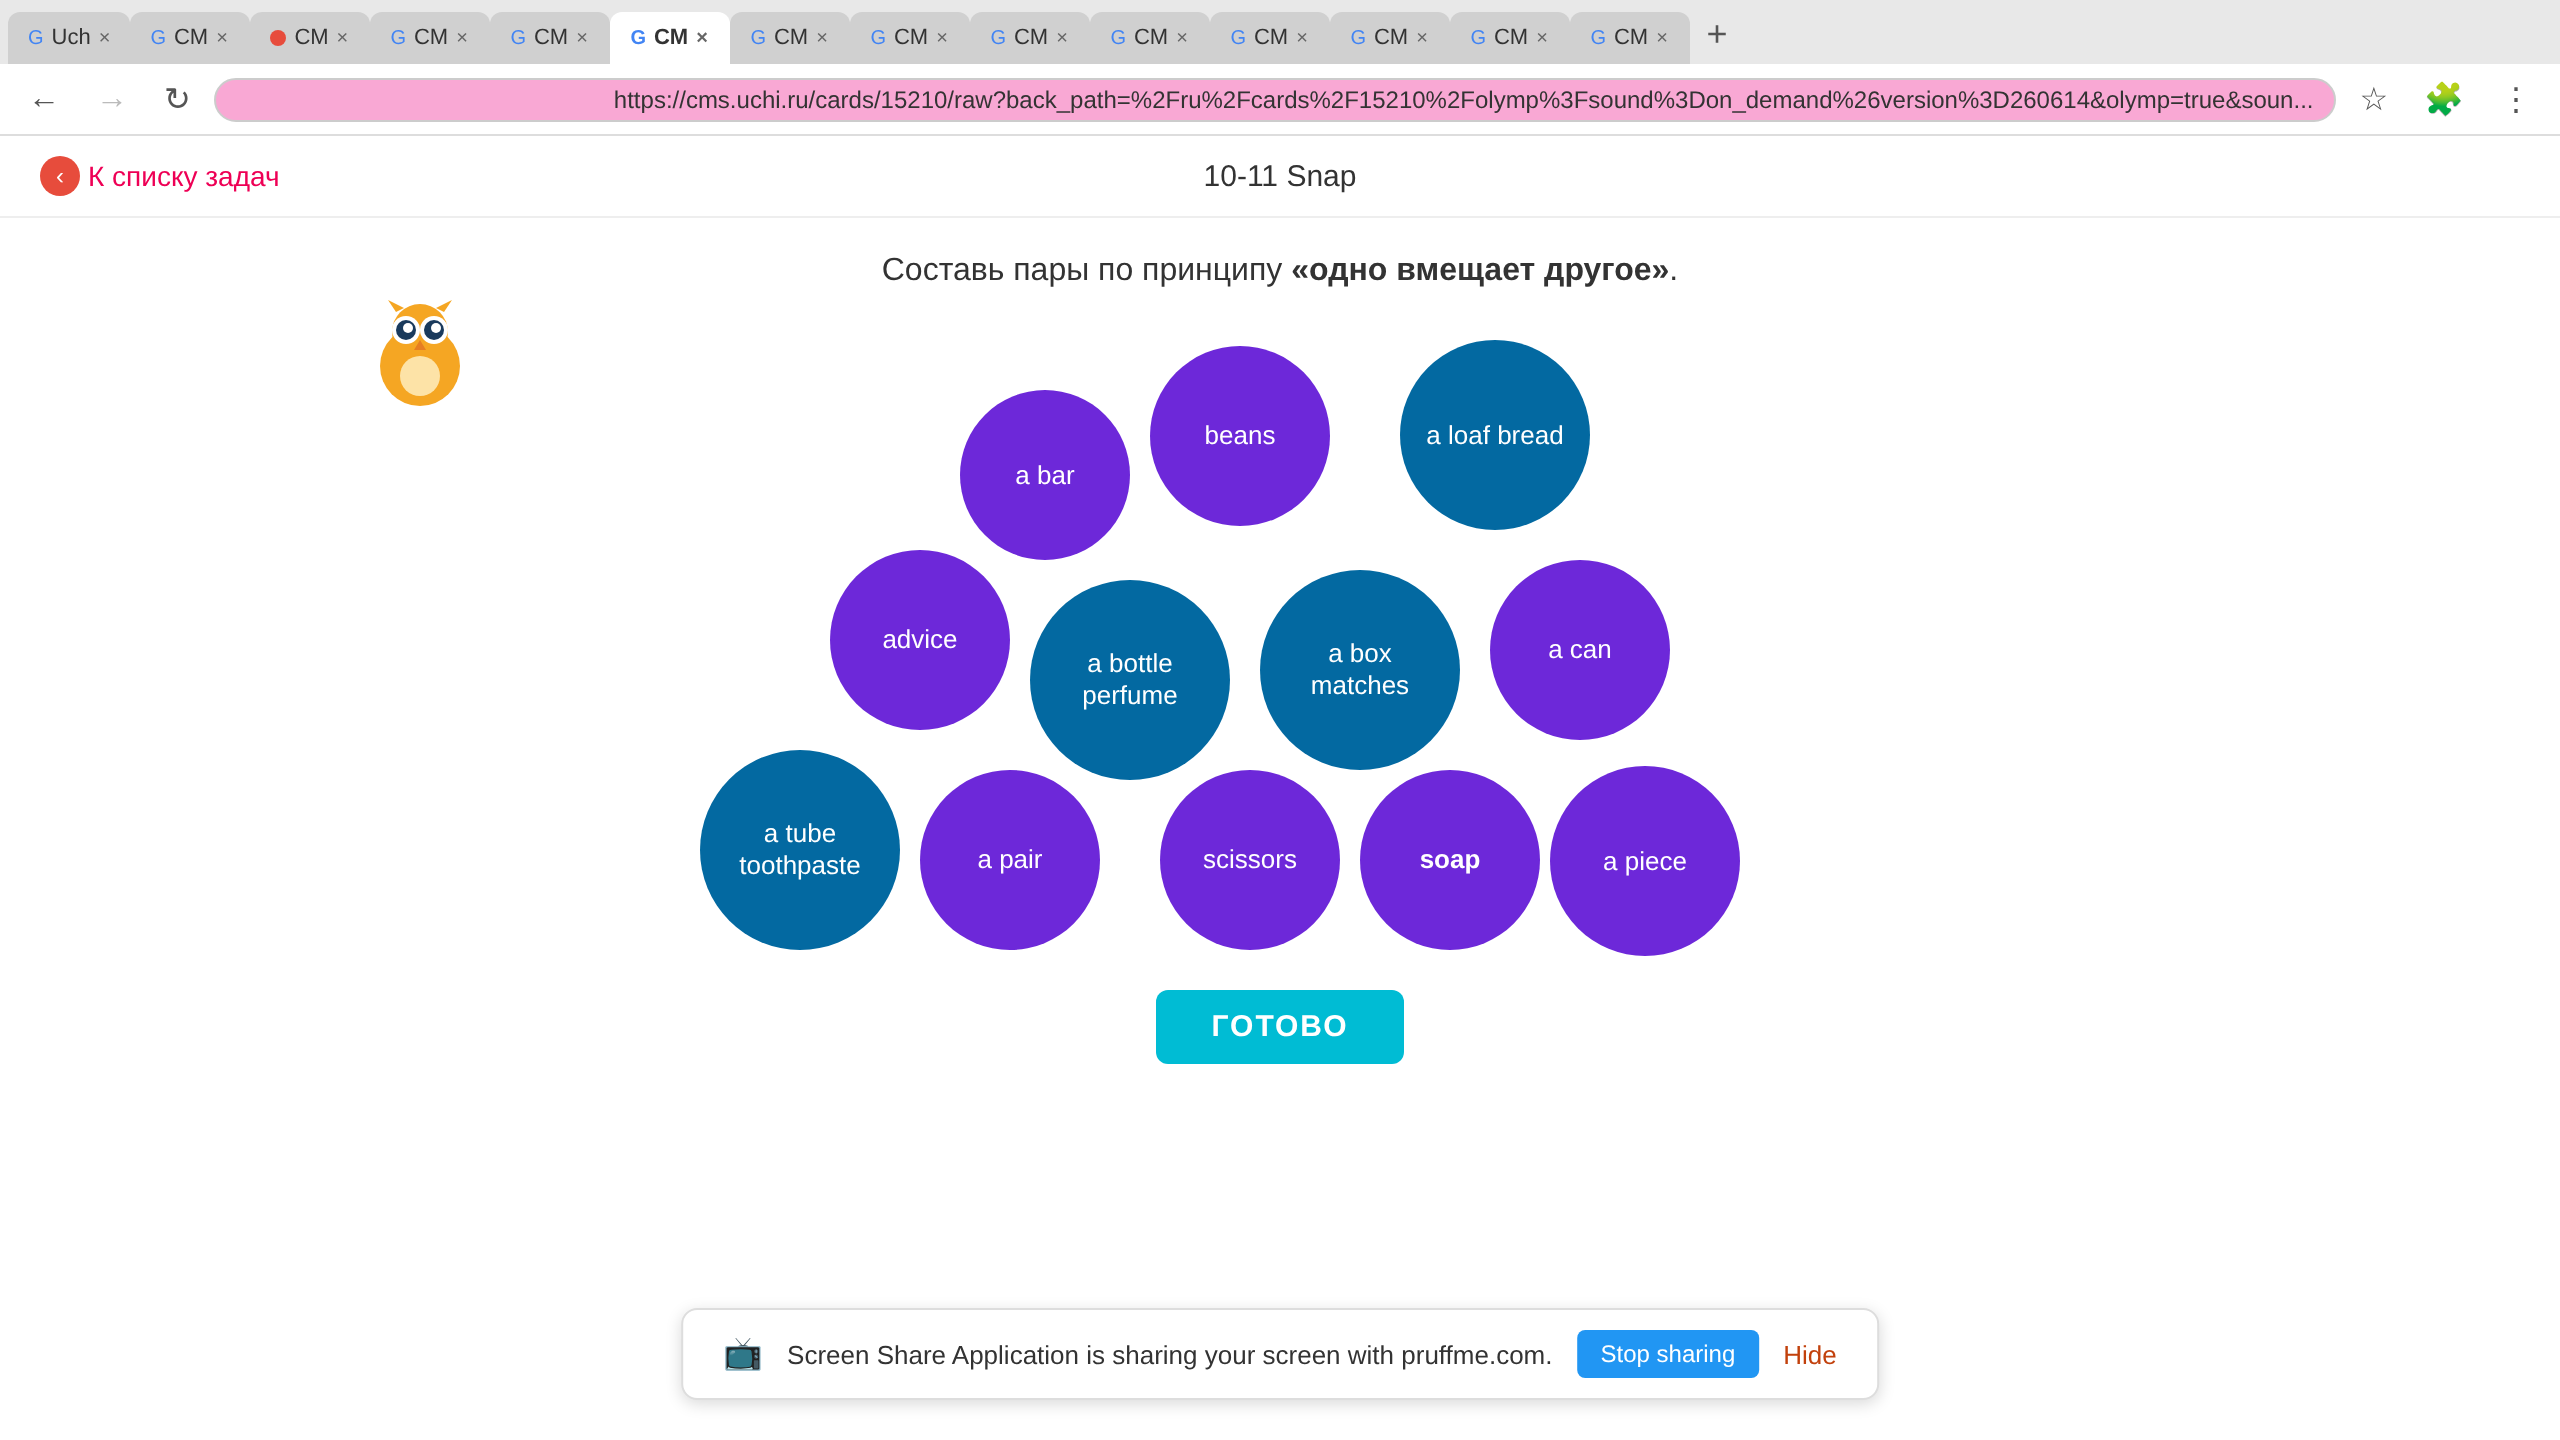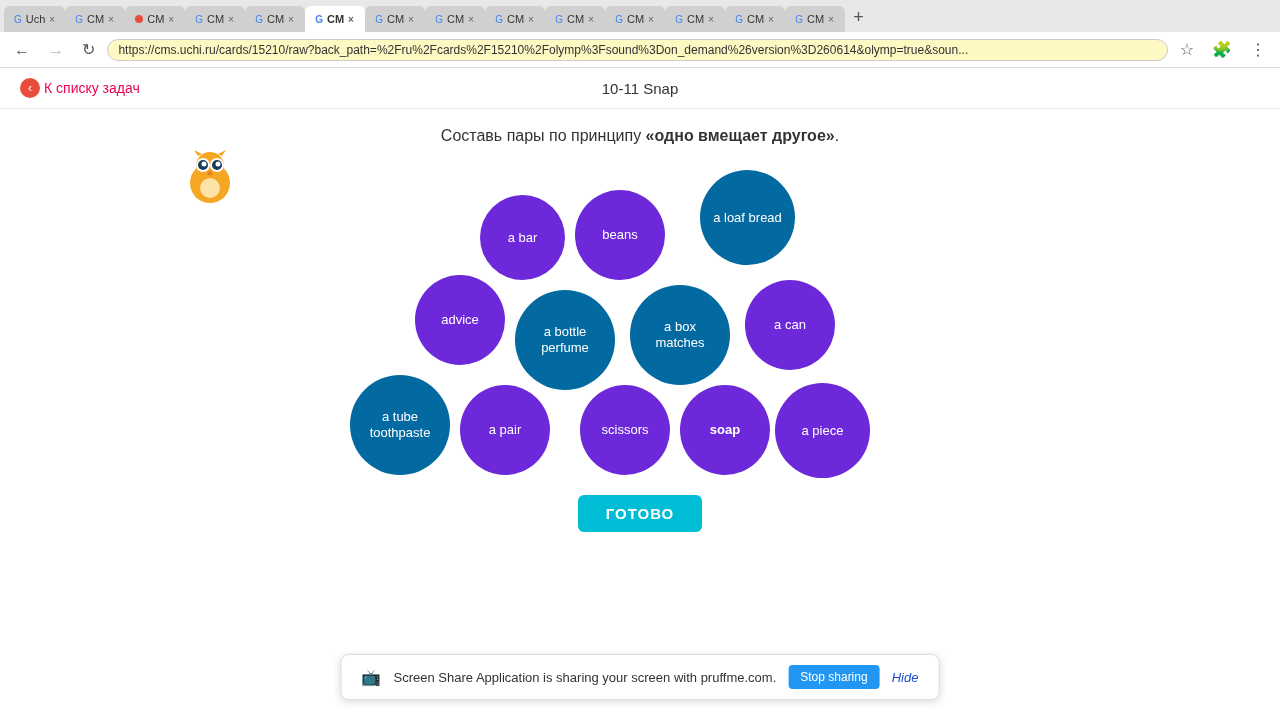--- a/index.html
+++ b/index.html
@@ -59,21 +59,22 @@
       color: #555;
       padding: 2px 6px;
     }
     .url-bar {
       flex: 1;
       border: 1px solid #ccc;
       border-radius: 12px;
       padding: 3px 10px;
       font-size: 12px;
       color: #333;
-      background: #fef9c3;
+      background: #f9a8d4;
+      text-align: right;
     }
 
     
     .app-content {
       background: #fff;
       padding: 0;
       position: relative;
       height: calc(720px - 32px - 36px);
       overflow: hidden;
     }
@@ -206,24 +207,23 @@
       color: white;
       border: none;
       border-radius: 4px;
       padding: 5px 12px;
       font-size: 12px;
       cursor: pointer;
     }
     .screen-share-banner .hide-btn {
       background: none;
       border: none;
-      color: #1d4ed8;
+      color: #c2410c;
       font-size: 13px;
       cursor: pointer;
-      font-style: italic;
     }
     .banner-icon {
       font-size: 16px;
     }
   </style>
 </head>
 <body>
 
 <div class="tab-bar">
   <div class="tab">
@@ -344,21 +344,21 @@
     </svg>
   </div>
 
   <div class="instruction">
     <span>Составь пары по принципу </span><strong>«одно вмещает другое»</strong><span>.</span>
   </div>
 
   <div class="circles-area" id="circles-area">
 
   <div class="circle green" style="left: 480px; top: 50px; width: 85px; height: 85px;">a bar</div>
-      <div class="circle green" style="left: 575px; top: 45px; width: 90px; height: 90px;">beans</div>
+      <div class="circle green" style="left: 575px; top: 28px; width: 90px; height: 90px;">beans</div>
       <div class="circle pink" style="left: 700px; top: 25px; width: 95px; height: 95px;">a loaf bread</div>
       <div class="circle green" style="left: 415px; top: 130px; width: 90px; height: 90px;">advice</div>
       <div class="circle pink" style="left: 515px; top: 145px; width: 100px; height: 100px;">a bottle perfume</div>
       <div class="circle pink" style="left: 630px; top: 140px; width: 100px; height: 100px;">a box matches</div>
       <div class="circle green" style="left: 745px; top: 135px; width: 90px; height: 90px;">a can</div>
       <div class="circle pink" style="left: 350px; top: 230px; width: 100px; height: 100px;">a tube toothpaste</div>
       <div class="circle green" style="left: 460px; top: 240px; width: 90px; height: 90px;">a pair</div>
       <div class="circle green" style="left: 580px; top: 240px; width: 90px; height: 90px;">scissors</div>
       <div class="circle green" style="left: 680px; top: 240px; width: 90px; height: 90px; font-weight: bold;">soap</div>
       <div class="circle green" style="left: 775px; top: 238px; width: 95px; height: 95px;">a piece</div>

